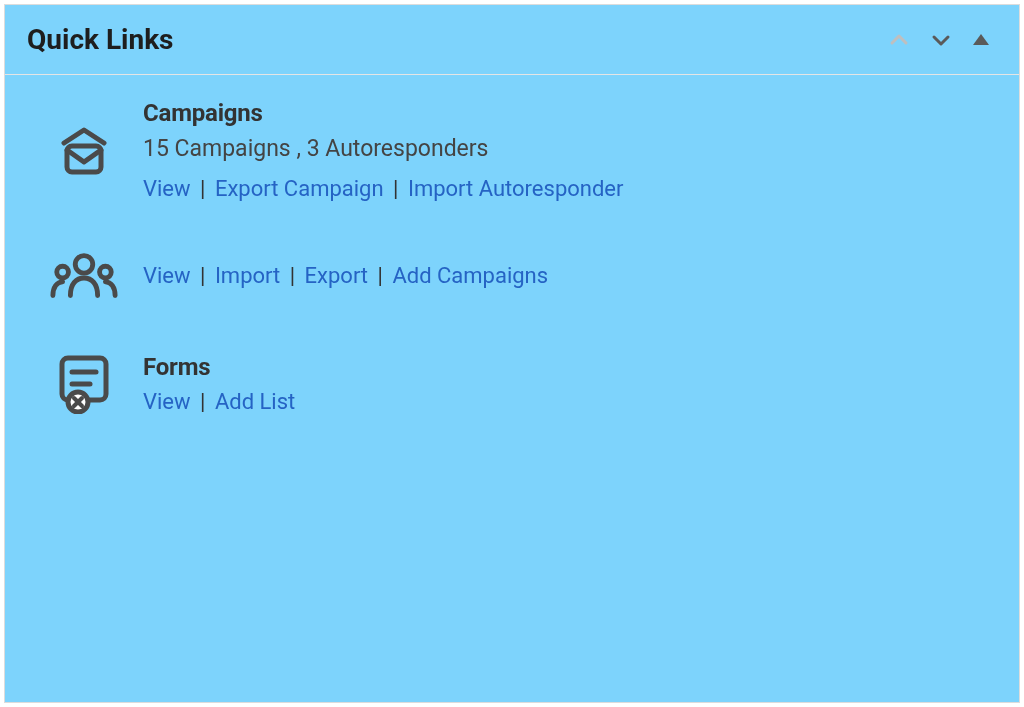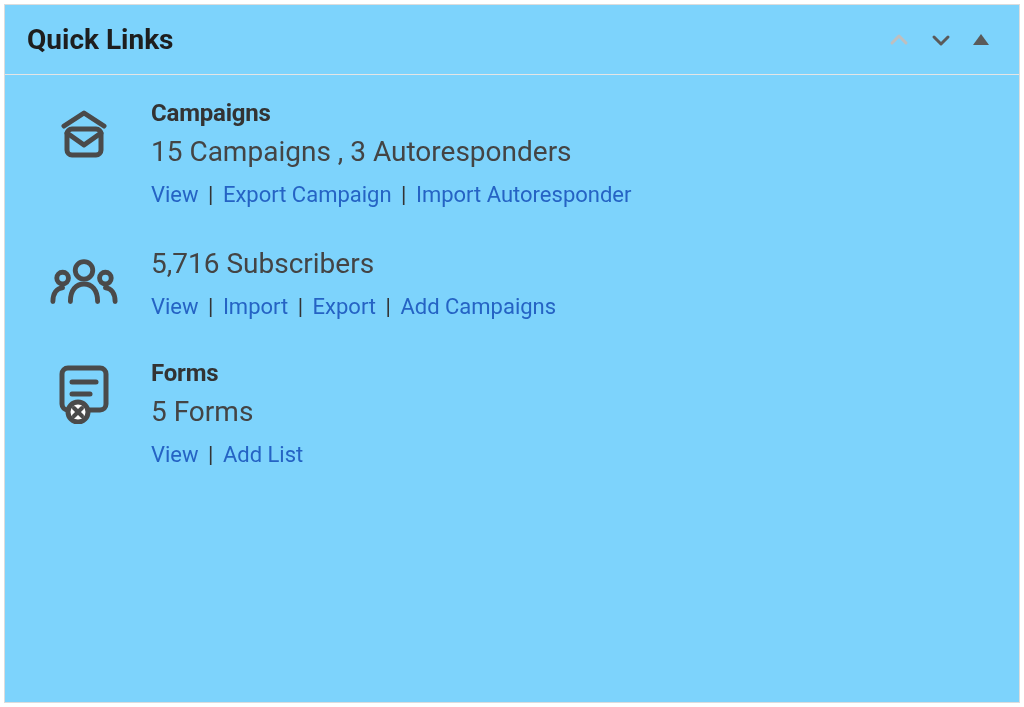--- a/index.html
+++ b/index.html
@@ -39,22 +39,22 @@
   .panel-controls .ctl {
     cursor: pointer;
     display: inline-flex;
   }
   .panel-body {
     flex: 1;
     padding: 24px 44px 20px 44px;
   }
   .ql-item {
     display: flex;
-    align-items: flex-start;
-    gap: 32px;
+    align-items: center;
+    gap: 24px;
     margin-bottom: 40px;
   }
   .ql-item:last-child { margin-bottom: 0; }
   .ql-icon {
     width: 70px;
     height: 66px;
     display: flex;
     align-items: center;
     justify-content: center;
     flex-shrink: 0;
@@ -62,21 +62,21 @@
   }
   .ql-icon svg { display: block; }
   .ql-content h3 {
     font-size: 24px;
     font-weight: 700;
     color: #333333;
     margin-bottom: 8px;
     letter-spacing: -0.2px;
   }
   .ql-summary {
-    font-size: 28px;
+    font-size: 23px;
     color: #444444;
     margin-bottom: 14px;
   }
   .ql-actions {
     font-size: 22px;
     color: #333333;
   }
   .ql-actions a {
     color: #2563c4;
     text-decoration: none;
@@ -141,21 +141,20 @@
         <svg width="72" height="52" viewBox="0 0 72 52" fill="none">
           <circle cx="36" cy="14" r="9" stroke="#4a4a4a" stroke-width="5"></circle>
           <path d="M22 46 C22 34 28 28 36 28 C44 28 50 34 50 46" stroke="#4a4a4a" stroke-width="5" stroke-linecap="round"></path>
           <circle cx="14" cy="22" r="6" stroke="#4a4a4a" stroke-width="5"></circle>
           <path d="M4 46 C4 38 8 32 14 32" stroke="#4a4a4a" stroke-width="5" stroke-linecap="round"></path>
           <circle cx="58" cy="22" r="6" stroke="#4a4a4a" stroke-width="5"></circle>
           <path d="M68 46 C68 38 64 32 58 32" stroke="#4a4a4a" stroke-width="5" stroke-linecap="round"></path>
         </svg>
       </div>
       <div class="ql-content">
-        <div class="ql-summary">5,716 Subscribers</div>
         <div class="ql-actions">
           <a>View</a>
           <span class="ql-sep">|</span>
           <a>Import</a>
           <span class="ql-sep">|</span>
           <a>Export</a>
           <span class="ql-sep">|</span>
           <a>Add Campaigns</a>
         </div>
       </div>
@@ -168,21 +167,20 @@
           <rect x="6" y="4" width="44" height="42" rx="6" stroke="#4a4a4a" stroke-width="5"></rect>
           <line x1="16" y1="18" x2="40" y2="18" stroke="#4a4a4a" stroke-width="5" stroke-linecap="round"></line>
           <line x1="16" y1="30" x2="34" y2="30" stroke="#4a4a4a" stroke-width="5" stroke-linecap="round"></line>
           <circle cx="22" cy="48" r="10" fill="#ffffff" stroke="#4a4a4a" stroke-width="5"></circle>
           <line x1="18" y1="44" x2="26" y2="52" stroke="#4a4a4a" stroke-width="4" stroke-linecap="round"></line>
           <line x1="26" y1="44" x2="18" y2="52" stroke="#4a4a4a" stroke-width="4" stroke-linecap="round"></line>
         </svg>
       </div>
       <div class="ql-content">
         <h3>Forms</h3>
-        <div class="ql-summary">5 Forms</div>
         <div class="ql-actions">
           <a>View</a>
           <span class="ql-sep">|</span>
           <a>Add List</a>
         </div>
       </div>
     </div>
 
   </div>
 </div>

